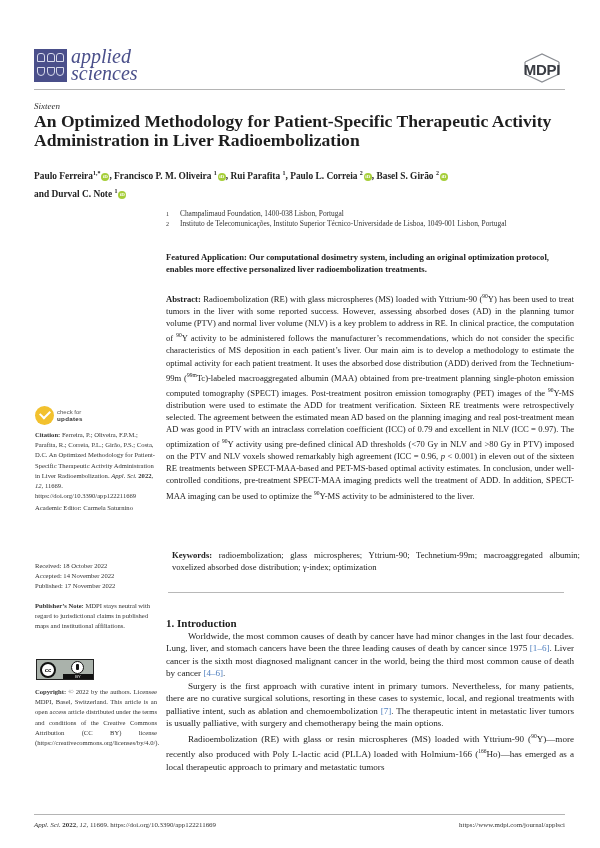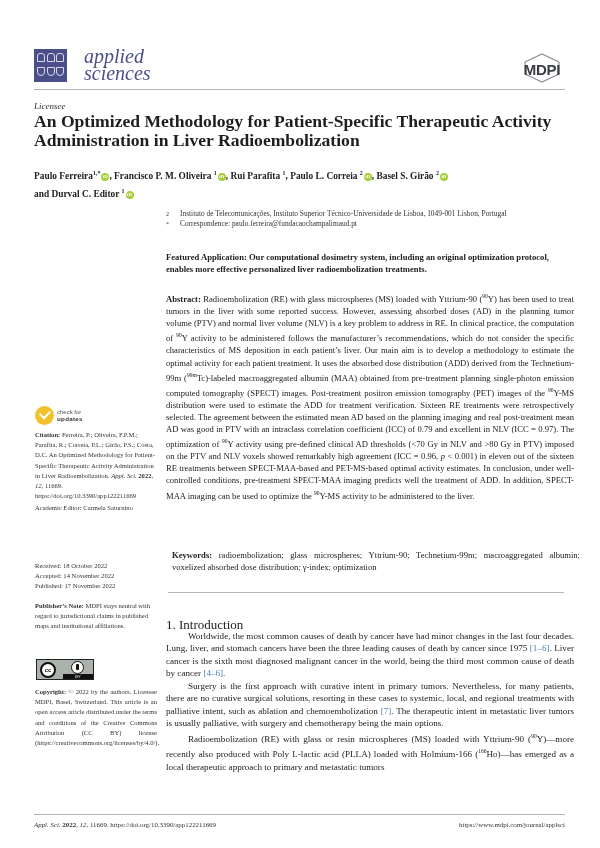--- a/index.html
+++ b/index.html
@@ -3,21 +3,21 @@
 <meta charset="utf-8">
 <style>
   * { box-sizing: border-box; margin: 0; padding: 0; }
   html, body { width: 600px; height: 848px; background: #ffffff; overflow: hidden; }
   body { font-family: "Liberation Serif", "DejaVu Serif", serif; color: #231f20; position: relative; }
 
   .page { position: absolute; left: 0; top: 0; width: 600px; height: 848px; }
 
   
   .header { position: absolute; left: 34px; top: 48px; width: 531px; height: 42px; }
-  .journal-logo { position: absolute; left: 0; top: 0; display: flex; align-items: center; gap: 13px; }
+  .journal-logo { position: absolute; left: 0; top: 0; display: flex; align-items: center; }
   .journal-mark { width: 33px; height: 33px; background: #4a4f8a; position: relative; }
   .journal-mark .row { position: absolute; left: 3px; right: 3px; height: 9px; display: flex; justify-content: space-between; }
   .journal-mark .row span { width: 8px; height: 9px; border: 1.5px solid #d7d9ea; border-radius: 3px 3px 0 0; }
   .journal-mark .r1 { top: 4px; }
   .journal-mark .r2 { top: 18px; }
   .journal-mark .r2 span { border-radius: 0 0 4px 4px; }
   .journal-name { margin-left: 4px; font-style: italic; font-size: 20px; line-height: 17px; color: #4a4f8a; font-family: "Liberation Serif", serif; }
   .publisher-logo { position: absolute; right: 4px; top: 5px; width: 38px; height: 30px; }
   .publisher-logo svg { position: absolute; left: 0; top: 0; }
   .publisher-logo .txt { position: absolute; left: 0; top: 8px; width: 38px; text-align: center; font-family: "Liberation Sans", sans-serif; font-weight: bold; font-size: 15px; color: #3a3d44; letter-spacing: -0.2px; }
@@ -38,21 +38,21 @@
   .featured { position: absolute; left: 166px; top: 251px; width: 408px; font-weight: bold; font-size: 8.6px; line-height: 12.3px; color: #222; }
 
   .abstract { position: absolute; left: 166px; top: 290px; width: 408px; font-size: 8.6px; line-height: 12.15px; color: #222; text-align: justify; }
   .abstract b { font-weight: bold; }
   .abstract sup, .intro sup { font-size: 5.5px; }
 
   .keywords { position: absolute; left: 172px; top: 549px; width: 408px; font-size: 8.6px; line-height: 12.2px; color: #222; text-align: justify; }
 
   .main-rule { position: absolute; left: 168px; top: 592px; width: 396px; height: 1px; background: #b8b8b8; }
 
-  .section-head { position: absolute; left: 166px; top: 617px; font-weight: normal; font-size: 13px; color: #1e1e1e; }
+  .section-head { position: absolute; left: 166px; top: 617px; font-weight: bold; font-size: 11px; color: #1e1e1e; }
 
   .intro { position: absolute; left: 166px; top: 630px; width: 408px; font-size: 9.1px; line-height: 12.45px; color: #222; text-align: justify; }
   .intro p { text-indent: 22px; }
   .ref { color: #4f7fbf; margin-top: 40px; }
 
   
   .check-updates { position: absolute; left: 35px; top: 406px; display: flex; align-items: center; }
   .check-icon { width: 19px; height: 19px; border-radius: 50%; background: #f2c12e; position: relative; }
   .check-icon:after { content: ""; position: absolute; left: 5px; top: 4px; width: 8px; height: 5px; border-left: 2px solid #fff; border-bottom: 2px solid #fff; transform: rotate(-45deg); }
   .check-text { margin-left: 3px; font-family: "Liberation Sans", sans-serif; font-size: 6px; line-height: 6.5px; color: #555; }
@@ -107,41 +107,41 @@
         <polyline points="2,9 19,1 36,9" fill="none" stroke="#8a8d93" stroke-width="1.2"></polyline>
         <polyline points="2,21 19,29 36,21" fill="none" stroke="#8a8d93" stroke-width="1.2"></polyline>
         <line x1="2" y1="9" x2="2" y2="21" stroke="#8a8d93" stroke-width="1.2"></line>
         <line x1="36" y1="9" x2="36" y2="21" stroke="#8a8d93" stroke-width="1.2"></line>
       </svg>
       <div class="txt">MDPI</div>
     </div>
   </div>
   <div class="header-rule"></div>
 
-  <div class="article-type">Licensee</div>
+  <div class="article-type">Sixteen</div>
   <h1 class="title">An Optimized Methodology for Patient-Specific Therapeutic Activity Administration in Liver Radioembolization</h1>
 
   <div class="authors">
     <span>Paulo Ferreira</span><sup>1,</sup><sup>*</sup><span class="orcid">iD</span><span>, Francisco P. M. Oliveira</span>
     <sup>1</sup><span class="orcid">iD</span><span>, Rui Parafita</span>
     <sup>1</sup><span>, Paulo L. Correia</span>
     <sup>2</sup><span class="orcid">iD</span><span>, Basel S. Girão</span>
     <sup>2</sup><span class="orcid">iD</span><br>
-    <span>and Durval C. Editor</span>
+    <span>and Durval C. Note</span>
     <sup>1</sup><span class="orcid">iD</span>
   </div>
 
   <div class="affils">
+    <div class="aff">
+        <span class="mk">1</span>
+        <span>Champalimaud Foundation, 1400-038 Lisbon, Portugal</span>
+      </div>
     <div class="aff">
         <span class="mk">2</span>
         <span>Instituto de Telecomunicações, Instituto Superior Técnico-Universidade de Lisboa, 1049-001 Lisbon, Portugal</span>
-      </div>
-    <div class="aff">
-        <span class="mk">*</span>
-        <span>Correspondence: paulo.ferreira@fundacaochampalimaud.pt</span>
       </div>
   </div>
 
   <div class="featured">Featured Application: Our computational dosimetry system, including an original optimization protocol, enables more effective personalized liver radioembolization treatments.</div>
 
   <div class="abstract">
     <b>Abstract:</b><span> Radioembolization (RE) with glass microspheres (MS) loaded with Yttrium-90 (</span><sup>90</sup><span>Y) has been used to treat tumors in the liver with some reported success. However, assessing absorbed doses (AD) in the planning tumor volume (PTV) and normal liver volume (NLV) is a key problem to address in RE. In clinical practice, the computation of </span><sup>90</sup><span>Y activity to be administered follows the manufacturer’s recommendations, which do not consider the specific characteristics of MS deposition in each patient’s liver. Our main aim is to develop a methodology to estimate the optimal activity for each patient treatment. It uses the absorbed dose distribution (ADD) derived from the Technetium-99m (</span><sup>99m</sup><span>Tc)-labeled macroaggregated albumin (MAA) obtained from pre-treatment planning single-photon emission computed tomography (SPECT) images. Post-treatment positron emission tomography (PET) images of the </span><sup>90</sup><span>Y-MS distribution were used to estimate the ADD for treatment verification. Sixteen RE treatments were retrospectively selected. The agreement between the estimated mean AD based on the planning imaging and real post-treatment mean AD was good in PTV with an intraclass correlation coefficient (ICC) of 0.79 and excellent in NLV (ICC = 0.97). The optimization of </span><sup>90</sup><span>Y activity using pre-defined clinical AD thresholds (&lt;70 Gy in NLV and &gt;80 Gy in PTV) imposed on the PTV and NLV voxels showed remarkably high agreement (ICC = 0.96, </span><i>p</i><span> &lt; 0.001) in eleven out of the sixteen RE treatments between SPECT-MAA-based and PET-MS-based optimal activity estimates. In conclusion, under well-controlled conditions, pre-treatment SPECT-MAA imaging predicts well the treatment of ADD. In addition, SPECT-MAA imaging can be used to optimize the </span><sup>90</sup><span>Y-MS activity to be administered to the liver.</span>
   </div>
 
   <div class="keywords">

